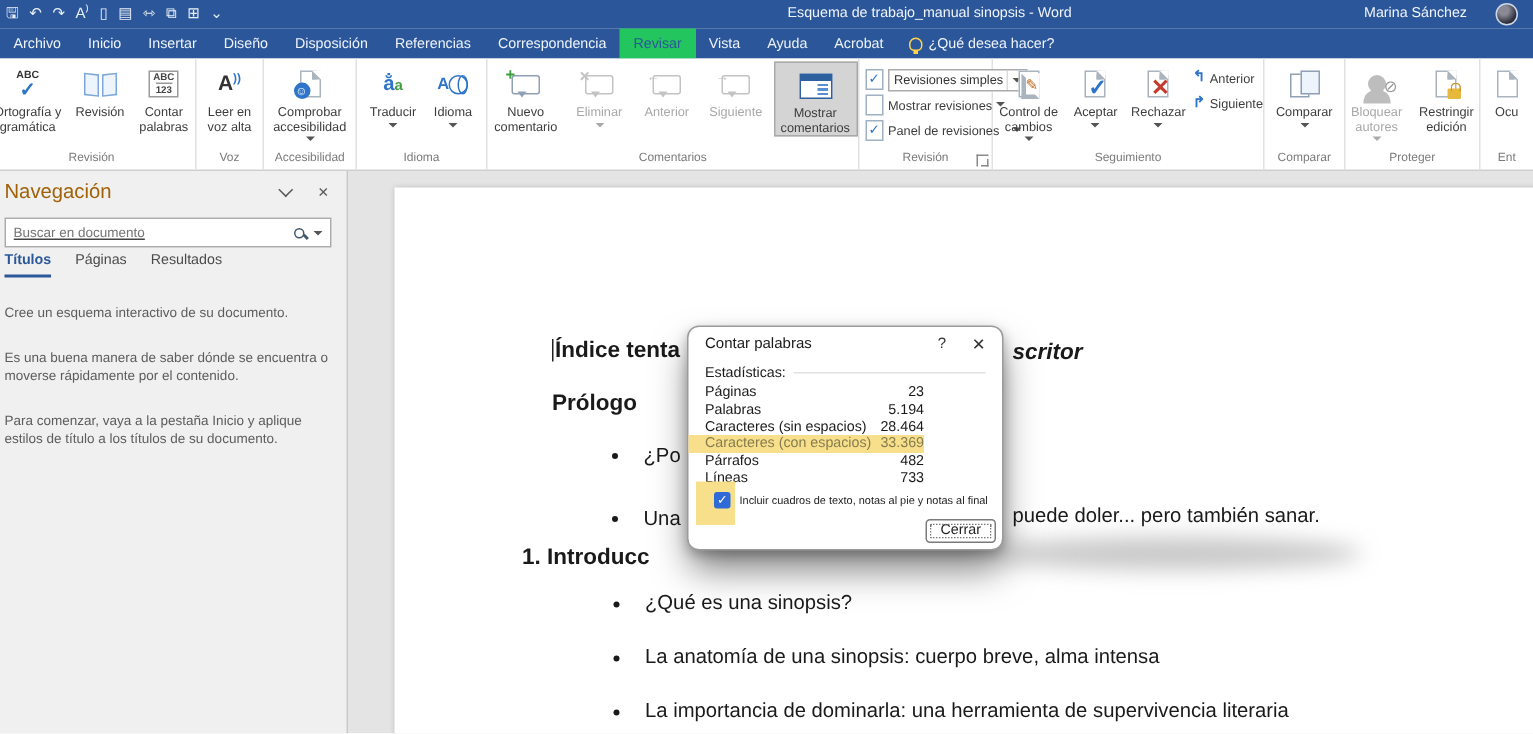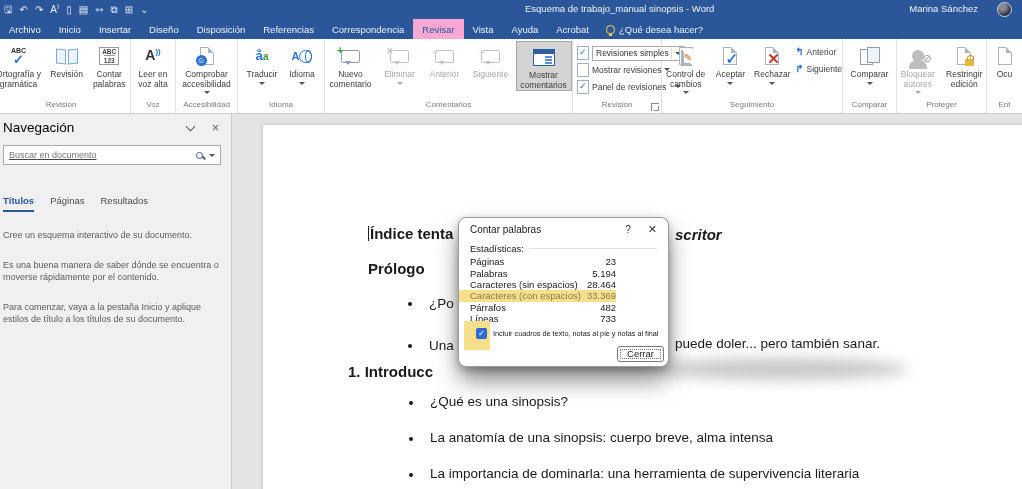--- a/index.html
+++ b/index.html
@@ -11,21 +11,21 @@
   .qat { position:absolute; left:4px; top:0; height:19px; display:flex; align-items:center; gap:7px; font-size:10px; color:#e8eef7; }
   .qat .qi { display:flex; align-items:center; height:13px; line-height:13px; }
   .doc-title { position:absolute; left:505px; top:3px; font-size:9.5px; color:#f0f4fa; white-space:nowrap;padding-left:20px; }
   .user-name { position:absolute; right:44px; top:3px; font-size:9.5px; color:#f0f4fa; }
   .avatar { position:absolute; right:10px; top:2px; width:15px; height:15px; border-radius:50%;
             background:radial-gradient(circle at 35% 30%, #8a8a96 0 25%, #2c2c38 70%); border:1px solid #cdd7e6; }
 
   
   .tabrow { position:absolute; left:0; top:19px; width:100%; height:20px; background:#2b579a; display:flex; align-items:stretch; color:#eef3fb; font-size:9.5px; }
   .tab { display:flex; align-items:center; padding:0 9px; cursor:default; white-space:nowrap; }
-  .tab.active { background:#f9a8d4; color:#2b579a; }
+  .tab.active { background:#22c55e; color:#2b579a; }
   .tellme { display:flex; align-items:center; gap:4px; padding:0 8px; }
   .bulb { width:9px; height:9px; border:1.3px solid #ffd34d; border-radius:50% 50% 40% 40%; position:relative; }
   .bulb:after { content:""; position:absolute; left:2px; bottom:-3px; width:3px; height:2px; background:#ffd34d; }
 
   
   .ribbon { position:absolute; left:0; top:39px; width:100%; height:75px; background:#fff; border-bottom:1px solid #cfcfcf; display:flex; }
   .grp { position:relative; border-right:1px solid #e1e1e1; display:flex; flex-direction:column; flex:0 0 auto; }
   .grp-body { flex:1; display:flex; justify-content:center; align-items:flex-start; padding-top:2px; }
   .grp-label { height:14px; font-size:8px; color:#7b7b7b; text-align:center; line-height:12px; white-space:nowrap; overflow:hidden; }
   .bigbtn { display:flex; flex-direction:column; align-items:center; text-align:center; font-size:8.5px; color:#3c3c3c; line-height:1.12; padding:1px 1px 0; }
@@ -80,28 +80,28 @@
   .rrow { display:flex; align-items:center; gap:3px; font-size:8.5px; color:#3c3c3c; height:16px; white-space:nowrap; }
   .launcher { position:absolute; right:2px; bottom:2px; width:8px; height:8px; border-left:1px solid #8a8a8a; border-top:1px solid #8a8a8a; }
   .launcher:after { content:""; position:absolute; right:0; bottom:0; width:4px; height:4px; border-right:1.4px solid #8a8a8a; border-bottom:1.4px solid #8a8a8a; }
   .smallbtn { display:flex; align-items:center; gap:3px; font-size:8.5px; color:#3c3c3c; height:15px; }
   .arr-b { color:#2e74c9; font-size:10px; font-weight:bold; line-height:1; }
 
   
   .navpanel { position:absolute; left:0; top:114px; width:232px; height:375px; background:#f0f0f0; border-right:1px solid #c9c9c9; overflow:hidden; }
   .nav-inner { margin-left:-5px; padding:6px 10px 0 8px; }
   .nav-head { display:flex; align-items:center; }
-  .nav-title { font-size:13.5px; color:#000000; flex:1; }
+  .nav-title { font-size:13.5px; color:#a16207; flex:1; }
   .chev { width:7px; height:7px; border-left:1.4px solid #5a5a5a; border-bottom:1.4px solid #5a5a5a; transform:rotate(-45deg); margin-right:18px; margin-top:-3px; }
   .nav-x { font-size:12px; color:#5a5a5a; margin-right:2px; }
   .searchbox { margin-top:10px; height:20px; background:#fff; border:1px solid #ababab; display:flex; align-items:center; padding:0 5px; }
   .searchbox input { flex:1; border:none; outline:none; font-size:9px; color:#444; font-family:"Liberation Sans", sans-serif; background:transparent;text-decoration:underline; }
   .mag { width:7px; height:7px; border:1.5px solid #41586e; border-radius:50%; position:relative; margin-right:6px; }
   .mag:after { content:""; position:absolute; width:4px; height:1.5px; background:#41586e; transform:rotate(45deg); right:-3.5px; bottom:-1px; }
-  .nav-tabs { display:flex; gap:16px; margin-top:30px; font-size:9.5px; color:#4a4a4a; }
+  .nav-tabs { display:flex; gap:16px; margin-top:3px; font-size:9.5px; color:#4a4a4a; }
   .nav-tab { padding-bottom:4px; }
   .nav-tab.active { color:#2b579a; font-weight:bold; border-bottom:2.5px solid #2b579a; }
   .nav-p { font-size:9px; color:#5c5c5c; line-height:1.4; margin-top:17px; }
 
   
   .page { position:absolute; left:263px; top:125px; width:812px; height:380px; background:#fff; box-shadow:0 0 4px rgba(0,0,0,.2); }
   .doc { position:absolute; left:0; top:0; width:100%; height:100%; color:#1a1a1a; }
   .dtxt { position:absolute; white-space:nowrap; }
   .h { font-weight:bold; font-size:15px; }
   .it { font-style:italic; }

